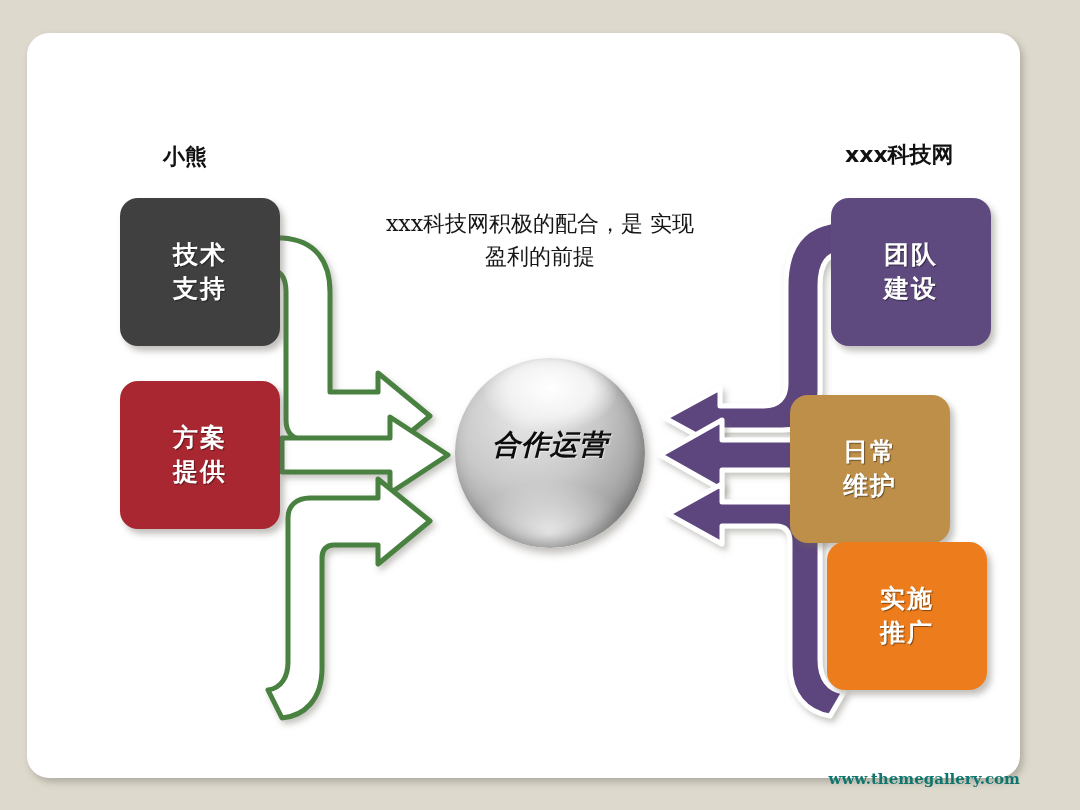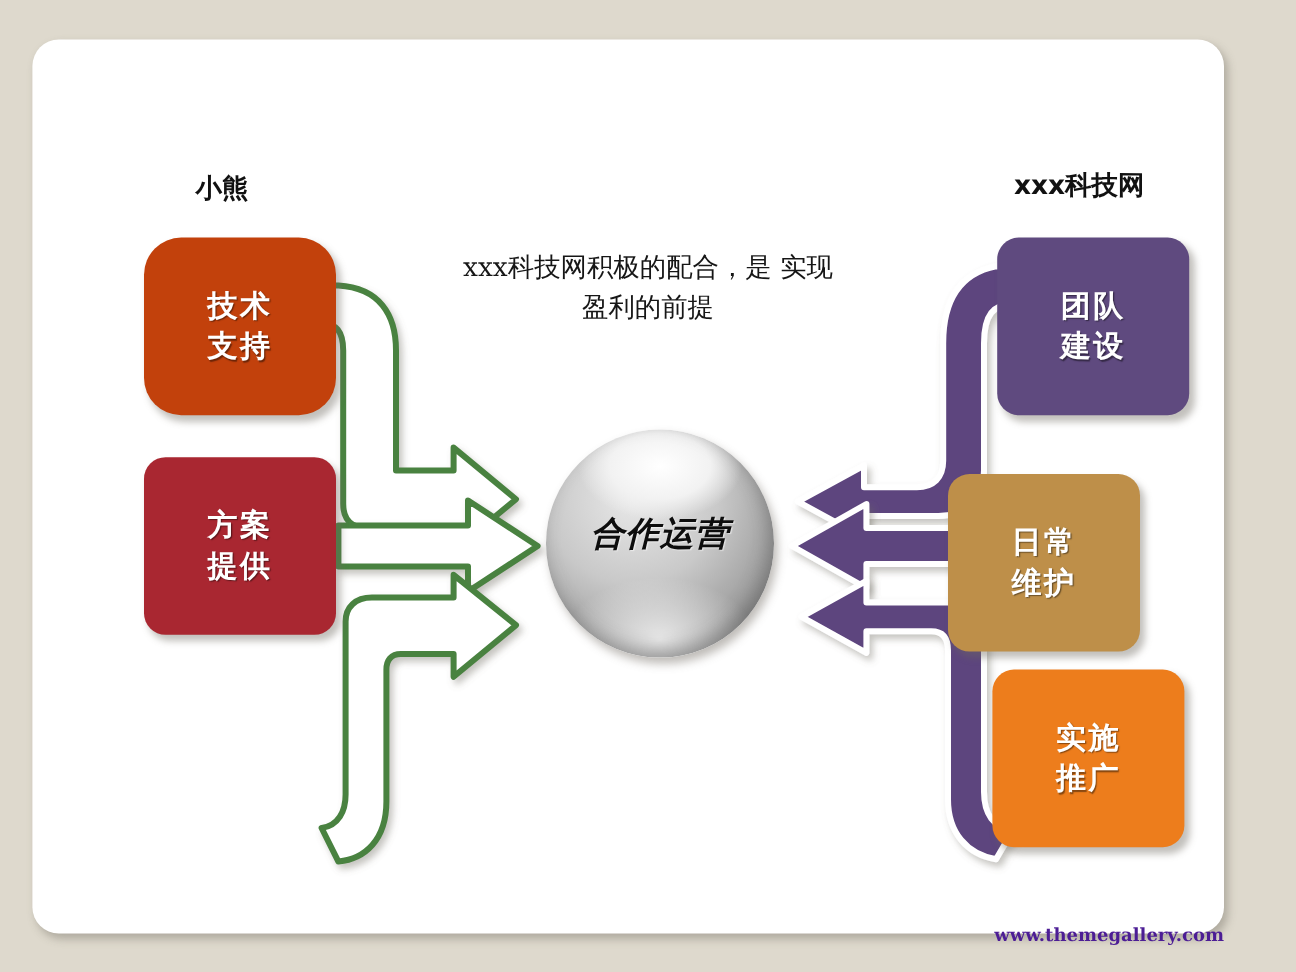--- a/index.html
+++ b/index.html
@@ -94,21 +94,21 @@
     text-shadow: 1px 1px 1px rgba(0,0,0,0.45);
     font-family: "DejaVu Serif", "Liberation Serif", serif;
     white-space: pre-line;
   }
 
   #box-tech    { left: 120px; top: 198px; }
   #box-plan    { left: 120px; top: 381px; }
   #box-ops     { left: 120px; top: 558px; }
   #box-team    { left: 831px; top: 198px; }
   #box-maint   { left: 790px; top: 381px; margin-top: 14px; }
-  #box-promo   { left: 827px; top: 558px; }
+  #box-promo   { left: 827px; top: 542px; }
 
   
   #sphere-wrap {
     position: absolute;
     left: 455px;
     top: 358px;
     width: 190px;
     height: 190px;
     z-index: 6;
   }
@@ -146,21 +146,21 @@
     pointer-events: none;
   }
 
   
   #footer {
     position: absolute;
     right: 60px;
     top: 770px;
     font-size: 15px;
     font-weight: bold;
-    color: #4c1d95;
+    color: #0f766e;
     font-family: "DejaVu Serif", "Liberation Serif", serif;
   }
 </style>
 </head>
 <body>
 
 <div id="slide" style="background: rgb(222, 217, 205);">
 
   <div id="card" style="background: rgb(255, 255, 255);"></div>
 
@@ -257,21 +257,21 @@
                L 668 514
                L 722 544
                L 722 526
                L 776 526
                C 786 526, 790 532, 790 542
                L 790 666
                C 790 694, 806 712, 830 716 Z" fill="#5d447e" stroke="#ffffff" stroke-width="5" stroke-linejoin="round" filter="url(#softshadow)"></path>
     </g>
   </svg>
 
-  <div class="box" id="box-tech" style="background: #c2410c; border-radius: 31px;">
+  <div class="box" id="box-tech" style="background: #404040;">
     <div class="box-label">技术
 支持</div>
   </div>
   <div class="box" id="box-plan" style="background: rgb(169, 39, 49);">
     <div class="box-label">方案
 提供</div>
   </div>
 
   <div class="box" id="box-team" style="background: rgb(95, 74, 127);">
     <div class="box-label">团队

